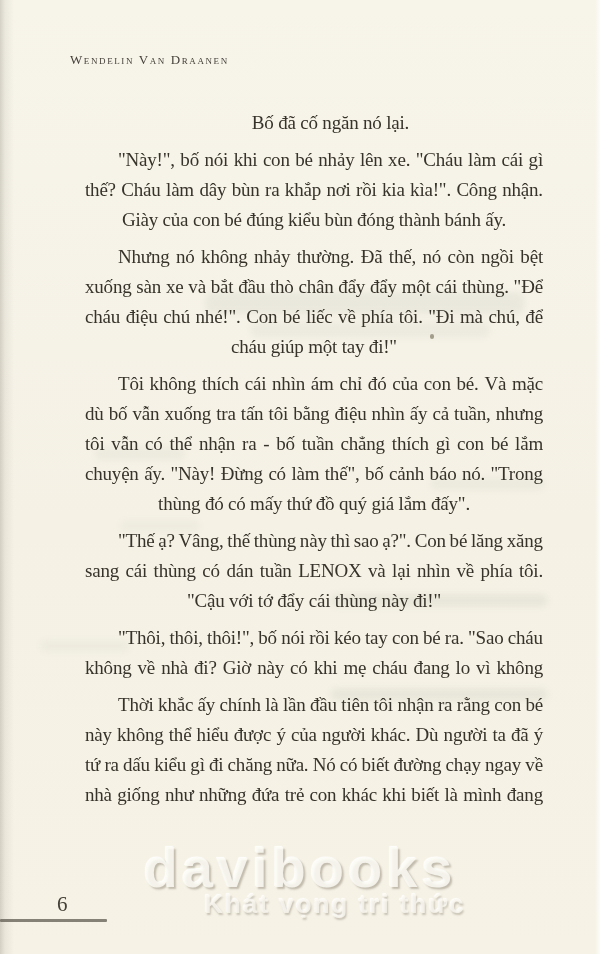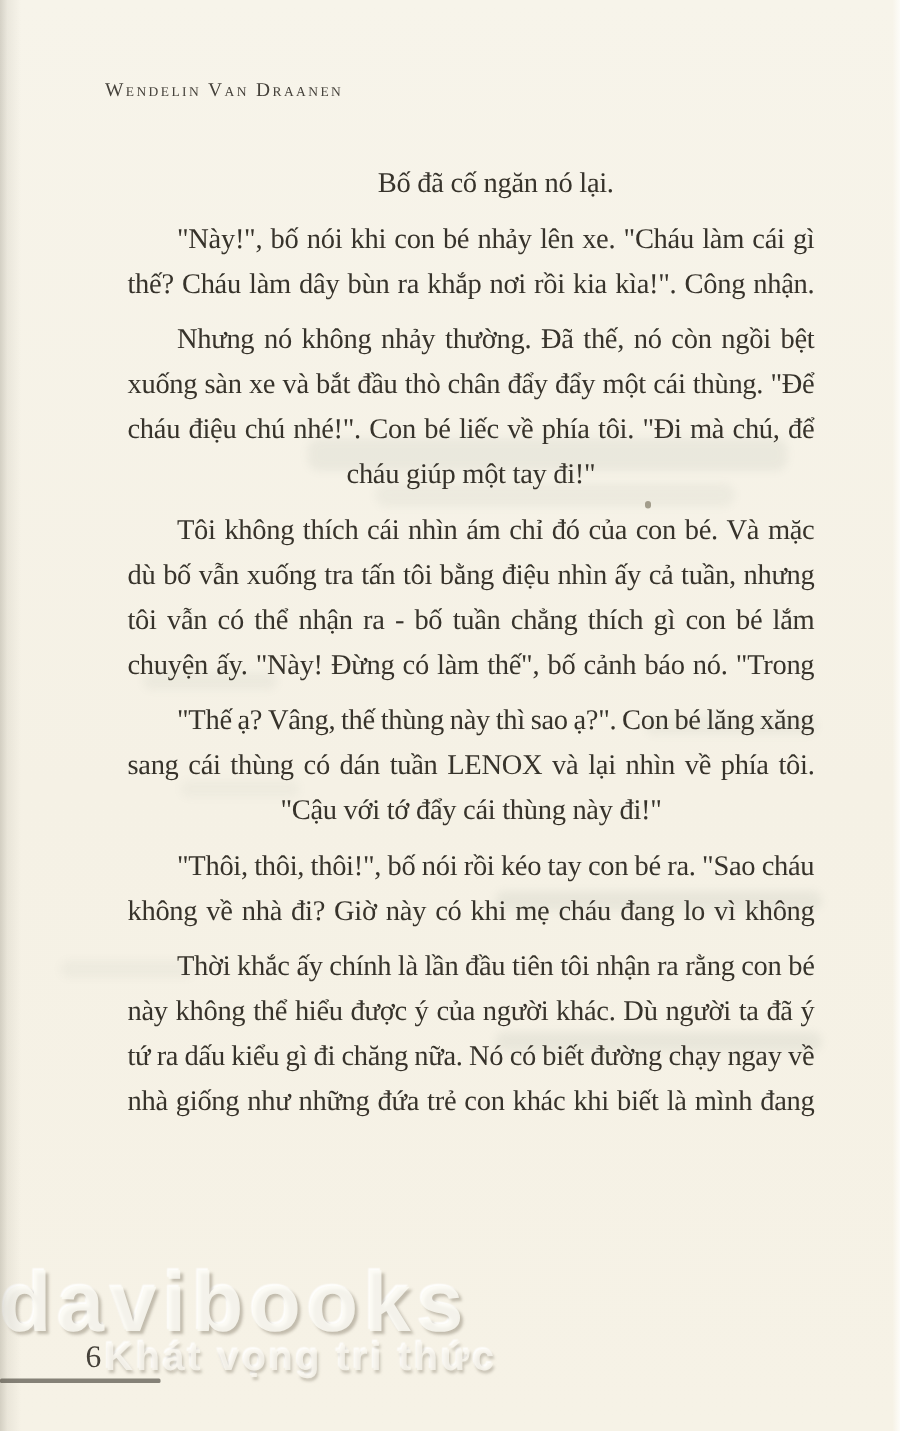--- a/index.html
+++ b/index.html
@@ -63,20 +63,21 @@
   .g7 { left: 330px; top: 688px; width: 218px; height: 13px; opacity: 0.10; }
   .g8 { left: 120px; top: 520px; width: 80px;  height: 12px; opacity: 0.05; }
 
   .speck {
     position: absolute; left: 430px; top: 334px; width: 4px; height: 5px;
     background: #8f8875; border-radius: 2px; opacity: 0.8; z-index: 2;
   }
 
   .watermark {
     position: absolute; left: 0; top: 840px; width: 600px;
+    text-align: center;
     z-index: 2; pointer-events: none;
     font-family: "Liberation Sans", "DejaVu Sans", sans-serif;
   }
   .wm-title {
     font-size: 56px; font-weight: bold; letter-spacing: 4px;
     color: rgba(252,250,243,0.85);
     text-shadow: 2px 2px 2px rgba(130,123,104,0.45), -1px -1px 1px rgba(255,255,255,0.9);
     line-height: 56px;
   }
   .wm-sub {
@@ -148,20 +149,21 @@
           <span>bùn</span>
           <span>ra</span>
           <span>khắp</span>
           <span>nơi</span>
           <span>rồi</span>
           <span>kia</span>
           <span>kìa!".</span>
           <span>Công</span>
           <span>nhận.</span>
         </div>
+        <div class="line last">Giày của con bé đúng kiểu bùn đóng thành bánh ấy.</div>
       </div>
       <div class="para">
         <div class="line just first">
           <span>Nhưng</span>
           <span>nó</span>
           <span>không</span>
           <span>nhảy</span>
           <span>thường.</span>
           <span>Đã</span>
           <span>thế,</span>
@@ -260,20 +262,21 @@
           <span>Đừng</span>
           <span>có</span>
           <span>làm</span>
           <span>thế",</span>
           <span>bố</span>
           <span>cảnh</span>
           <span>báo</span>
           <span>nó.</span>
           <span>"Trong</span>
         </div>
+        <div class="line last">thùng đó có mấy thứ đồ quý giá lắm đấy".</div>
       </div>
       <div class="para">
         <div class="line just first">
           <span>"Thế</span>
           <span>ạ?</span>
           <span>Vâng,</span>
           <span>thế</span>
           <span>thùng</span>
           <span>này</span>
           <span>thì</span>

